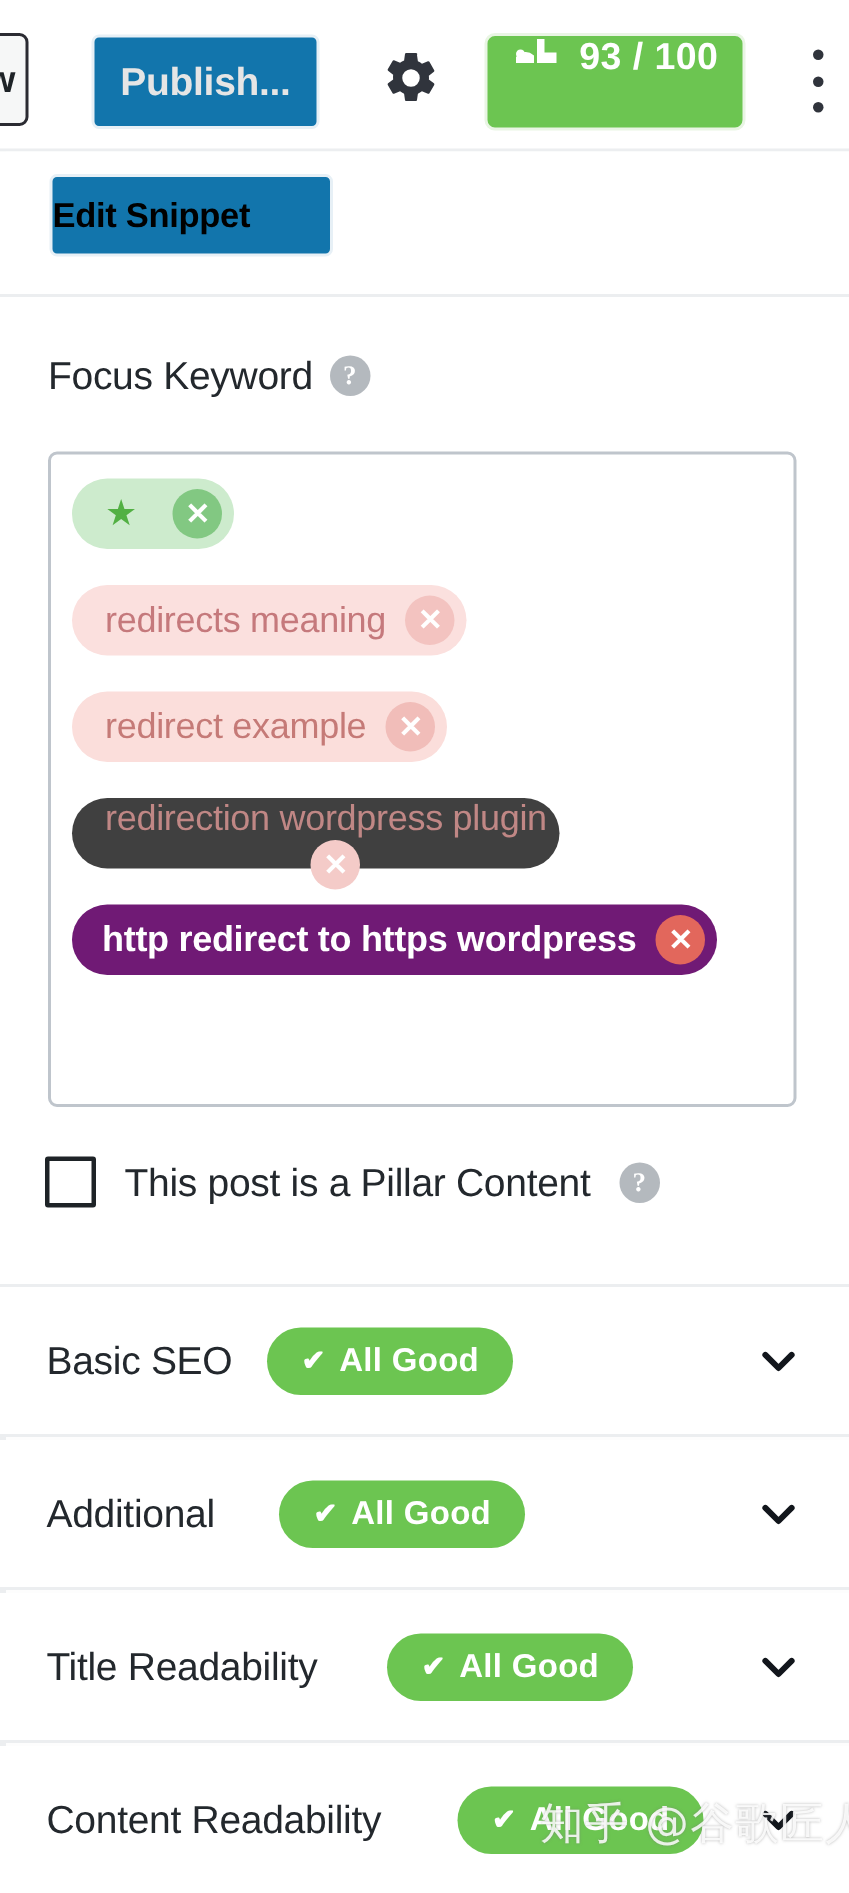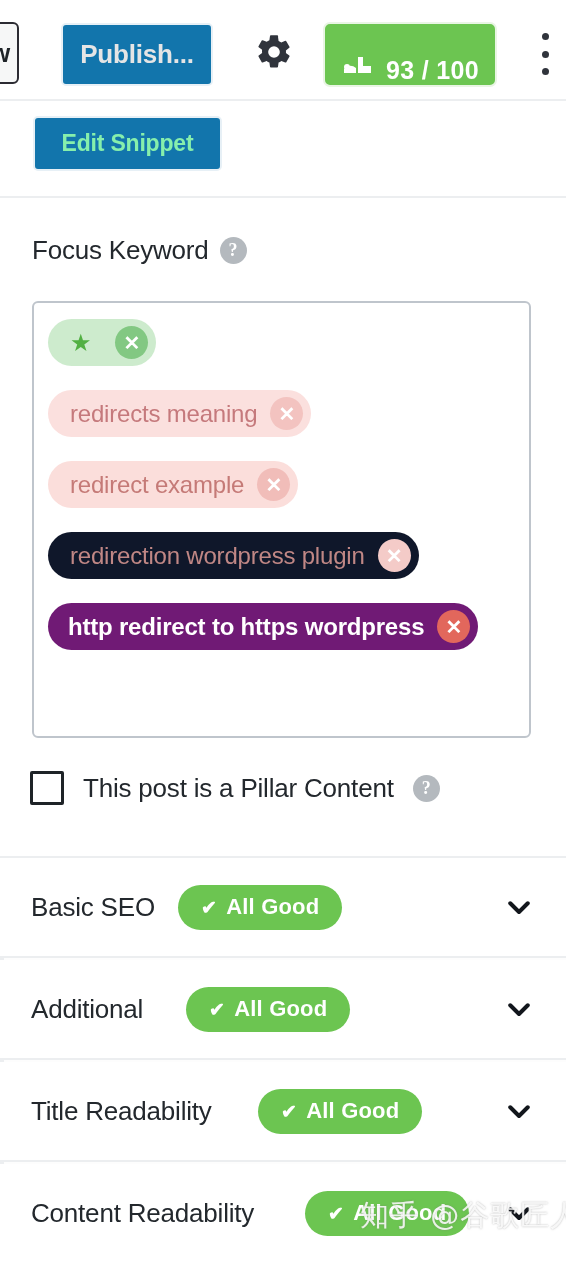--- a/index.html
+++ b/index.html
@@ -68,21 +68,21 @@
     cursor: pointer;
   }
   .score-badge {
     position: absolute;
     left: 323px; top: 22px;
     width: 174px; height: 65px;
     background: #6cc551;
     border: 2px solid #e9f5e4;
     border-radius: 7px;
     display: flex;
-    align-items: flex-end;
+    align-items: flex-start;
     justify-content: center;
     gap: 11px;
     cursor: pointer;
   }
   .score-badge .score-txt {
     color: #ffffff;
     font-size: 25px;
     font-weight: 700;
     letter-spacing: 0.3px;
   }
@@ -110,26 +110,25 @@
     background: #ffffff;
     border-bottom: 2px solid #eceef0;
   }
   .edit-snippet-btn {
     position: absolute;
     left: 33px; top: 15px;
     width: 189px; height: 55px;
     background: #1275ac;
     border: 2px solid #e7f0f6;
     border-radius: 5px;
-    color: #86efac;
+    color: #000000;
     font-size: 23px;
     font-weight: 700;
     display: flex;
     align-items: center;
-    justify-content: center;
     letter-spacing: -0.2px;
     cursor: pointer;
   }
 
   
   .fk-section {
     position: absolute;
     left: 0; top: 198px;
     width: 566px; height: 660px;
     background: #ffffff;
@@ -202,21 +201,21 @@
     margin-right: 11px;
     line-height: 1;
   }
   
   .kw-tag.primary  { background: #cdebcd; color: #5d7a60; }
   .kw-tag.primary .kw-x { background: #82c882; }
   .kw-tag.l1 { background: #fbe0de; color: #c5797c; }
   .kw-tag.l1 .kw-x { background: #f3c3c0; }
   .kw-tag.l2 { background: #fbdedb; color: #c57a77; }
   .kw-tag.l2 .kw-x { background: #f1bdb9; }
-  .kw-tag.l3 { background: #0f172a; color: #c08785; }
+  .kw-tag.l3 { background: #404040; color: #c08785; flex-direction: column; }
   .kw-tag.l3 .kw-x { background: #f4cbc8; }
   .kw-tag.l4 {
     background: #701a75; color: #ffffff; font-weight: 700;
     padding-left: 20px;
   }
   .kw-tag.l4 .kw-x { background: #e2675c; }
 
   .pillar-row {
     position: absolute;
     left: 30px; top: 573px;

